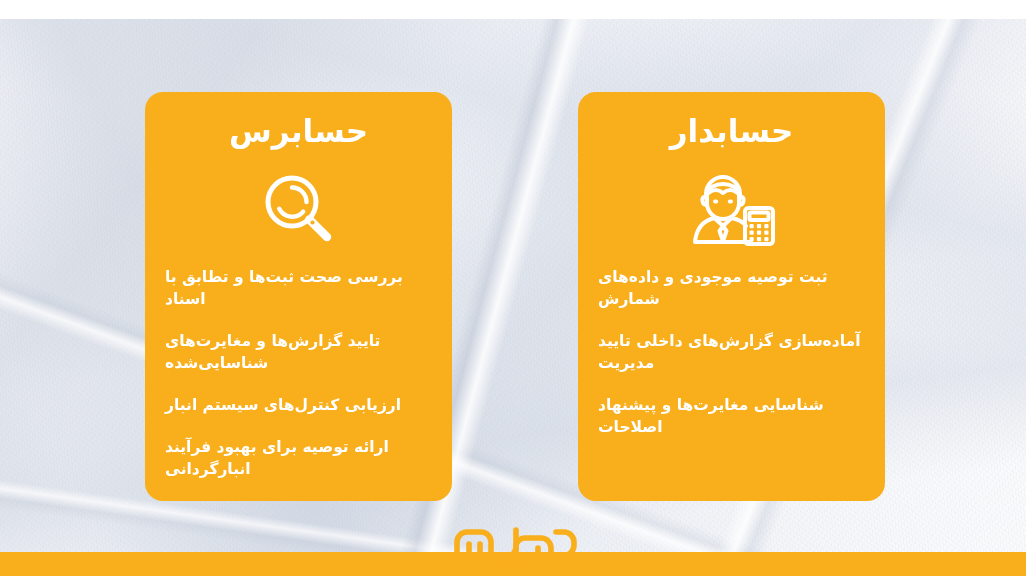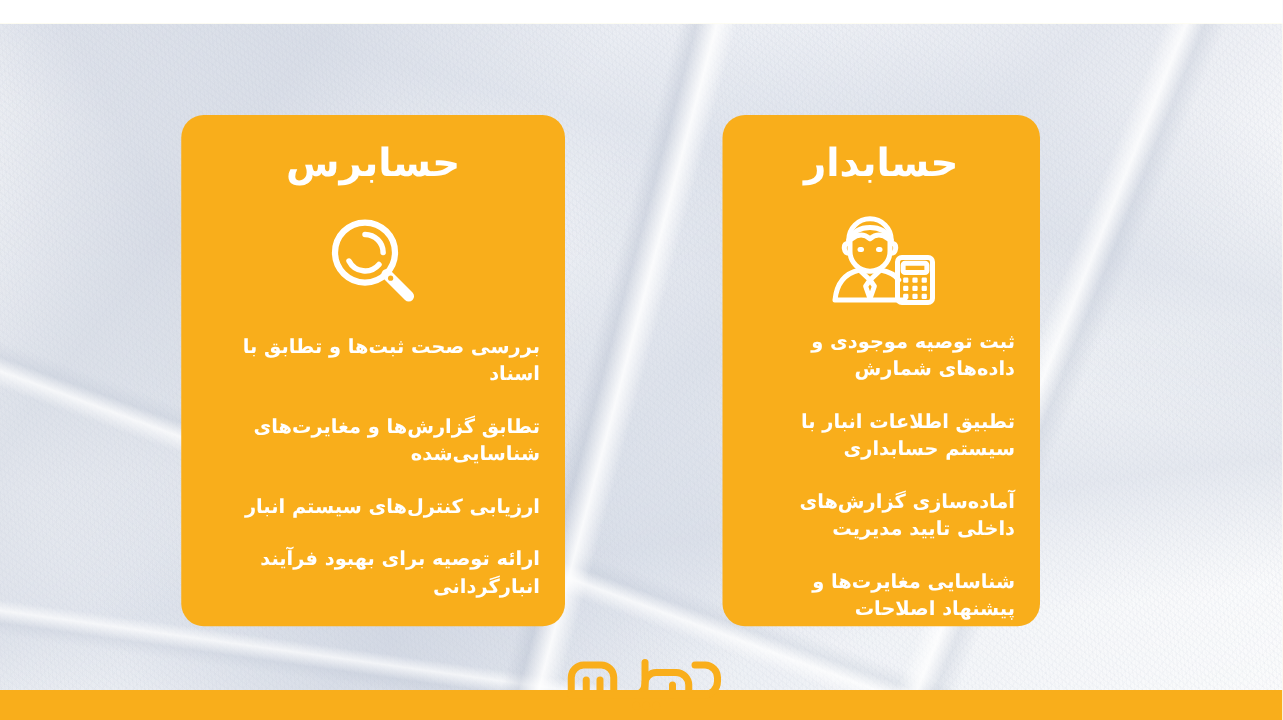--- a/index.html
+++ b/index.html
@@ -66,21 +66,21 @@
     height: 409px;
     background: #f9ae1b;
     border-radius: 18px;
     box-sizing: border-box;
     padding: 16px 14px 10px 14px;
     display: flex;
     flex-direction: column;
     align-items: center;
   }
   #card-auditor { left: 145px; width: 307px; }
-  #card-accountant { left: 578px; width: 254px; }
+  #card-accountant { left: 578px; width: 307px; }
 
   .card-title {
     color: #ffffff;
     font-size: 31px;
     font-weight: bold;
     line-height: 1.15;
     letter-spacing: -0.5px;
     text-align: center;
     margin: 6px 0 0 0;
     width: 100%;
@@ -101,21 +101,21 @@
     padding: 0;
     width: 100%;
     display: flex;
     flex-direction: column;
   }
   .card-list li {
     color: #ffffff;
     font-size: 15.5px;
     font-weight: bold;
     line-height: 1.42;
-    text-align: right;
+    text-align: left;
     padding: 0 6px;
     margin-bottom: 20px;
   }
   .card-list li:last-child { margin-bottom: 0; }
 
   
   .footer-bar {
     position: absolute;
     left: 0;
     top: 533px;
@@ -154,21 +154,21 @@
           <path d="M33 18.5 A14.5 14.5 0 0 1 47.5 33"></path>
           <path d="M20.2 39.8 A14.5 14.5 0 0 0 44.2 42.6"></path>
         </g>
         <path d="M50.4 50.4 L68 68" stroke="#ffffff" stroke-width="8.5" stroke-linecap="round"></path>
         <circle cx="53.5" cy="53.5" r="2.1" fill="#f9ae1b"></circle>
       </svg>
     </div>
 
     <ul class="card-list">
       <li>بررسی صحت ثبت‌ها و تطابق با اسناد</li>
-      <li>تطابق گزارش‌ها و مغایرت‌های شناسایی‌شده</li>
+      <li>تایید گزارش‌ها و مغایرت‌های شناسایی‌شده</li>
       <li>ارزیابی کنترل‌های سیستم انبار</li>
       <li>ارائه توصیه برای بهبود فرآیند انبارگردانی</li>
     </ul>
   </div>
 
   <div class="card" id="card-accountant">
 
     <div class="card-title">حسابدار</div>
 
     <div class="card-icon">
@@ -206,21 +206,20 @@
           <rect x="78.3" y="62.5" width="4.2" height="4.2" rx="1"></rect>
           <rect x="63.5" y="69" width="4.2" height="4.2" rx="1"></rect>
           <rect x="70.9" y="69" width="4.2" height="4.2" rx="1"></rect>
           <rect x="78.3" y="69" width="4.2" height="4.2" rx="1"></rect>
         </g>
       </svg>
     </div>
 
     <ul class="card-list">
       <li>ثبت توصیه موجودی و داده‌های شمارش</li>
-      <li>تطبیق اطلاعات انبار با سیستم حسابداری</li>
       <li>آماده‌سازی گزارش‌های داخلی تایید مدیریت</li>
       <li>شناسایی مغایرت‌ها و پیشنهاد اصلاحات</li>
     </ul>
   </div>
 
   <div class="footer-bar"></div>
 
   <div class="logo-wrap">
     <svg width="142" height="54" viewBox="0 0 142 54" fill="none" aria-hidden="true">
       <g stroke="#f9ae1b" stroke-width="5.6" fill="none" stroke-linecap="round" stroke-linejoin="round">

